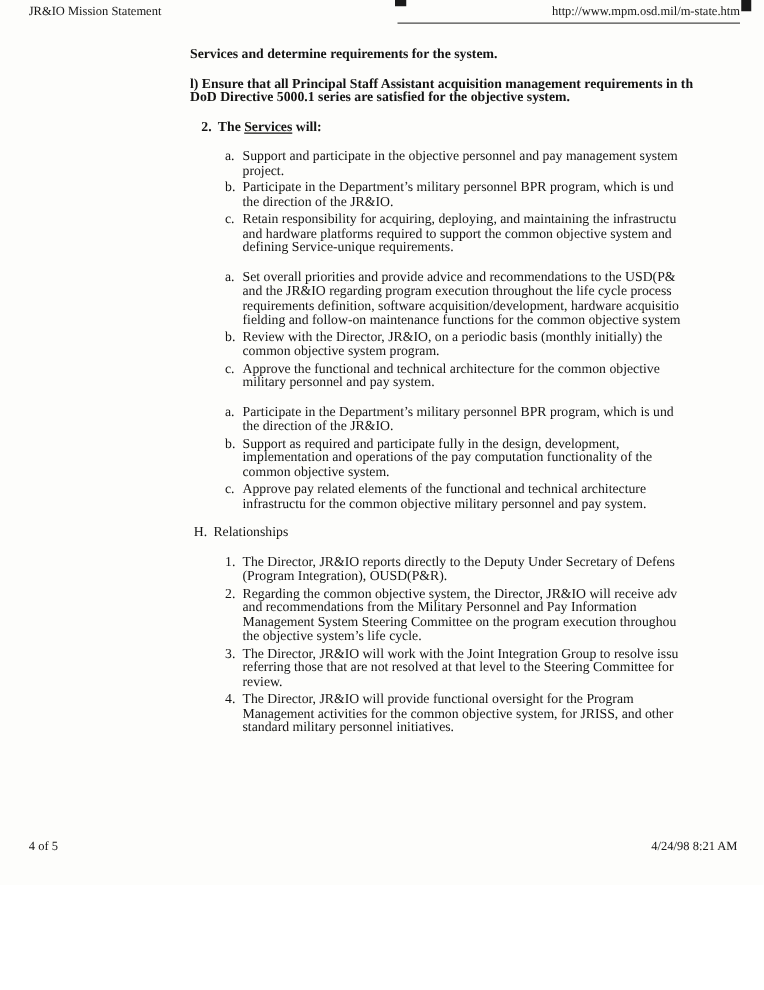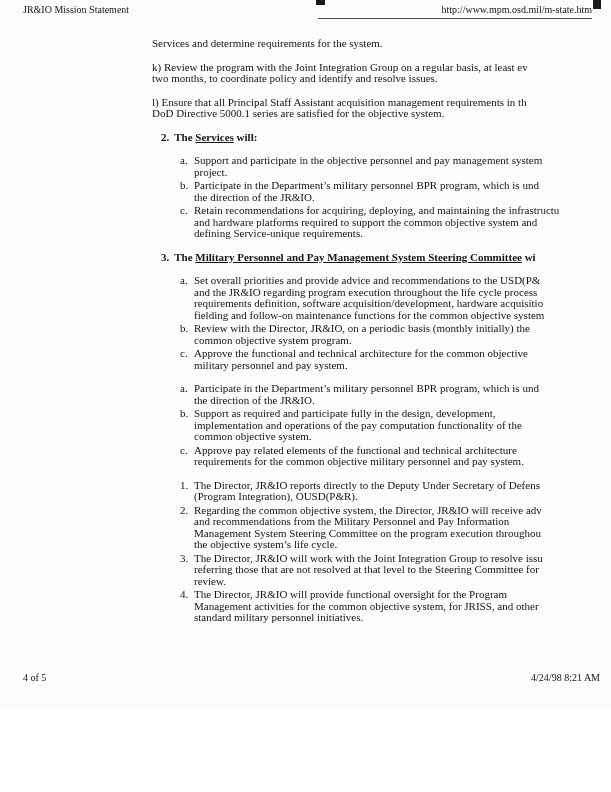--- a/index.html
+++ b/index.html
@@ -14,32 +14,32 @@
     font-size:10px; line-height:12px;
   }
   .header-rule {
     position:absolute; top:18px; left:318px; right:19px;
     border-top:1px solid #4a4a4a; height:0;
   }
   .content {
     position:absolute; left:152px; top:38px; width:440px;
     font-size:11px; line-height:11.5px;
   }
-  .para { margin:0 0 12px 0; white-space:pre-line; }
+  .para { margin:0 0 12px 0; white-space:pre-line;font-weight:bold; }
   .sec-heading { margin:0 0 12px 9px; font-weight:bold; }
   .sec-heading .hn { margin-right:5px; }
   .u { text-decoration:underline;text-align:right; }
   .rel-heading { margin:0 0 12px 3px; font-weight:normal; }
   .rel-heading .hn { margin-right:5px; }
   .list { margin:0 0 12px 0; }
   .li { display:flex; margin:0 0 2px 28px; }
   .li-label { flex:0 0 14px; }
   .li-text { flex:1; white-space:pre-line; }
   .print-footer {
-    position:absolute; left:23px; right:11px; bottom:24px;
+    position:absolute; left:23px; right:21px; bottom:24px;
     display:flex; justify-content:space-between;
     font-size:10px; line-height:12px;
   }
   .artifact { position:absolute; background:#1a1a1a; }
   .artifact.a1 { top:0; left:316px; width:9px; height:5px; }
   .artifact.a2 { top:0; left:593px; width:8px; height:9px; }
   .artifact.a3 { top:764px; left:348px; width:46px; height:7px;
                  background:#4a4a4a; filter:blur(1.5px); opacity:.8; border-radius:3px; }
   .artifact.a4 { top:766px; left:584px; width:8px; height:8px; background:#222; filter:blur(.5px); }
 </style>
@@ -50,49 +50,46 @@
 
   <div class="print-header">
     <span>JR&amp;IO Mission Statement</span>
     <span>http://www.mpm.osd.mil/m-state.htm</span>
   </div>
   <div class="header-rule"></div>
 
   <div class="content">
 
     <p class="para">Services and determine requirements for the system.</p>
-    <p class="para">k) Review the program with the Joint Integration Group on a regular basis, at least ev
-two months, to coordinate policy and identify and resolve issues.</p>
     <p class="para">l) Ensure that all Principal Staff Assistant acquisition management requirements in th
 DoD Directive 5000.1 series are satisfied for the objective system.</p>
 
     <div>
       <p class="sec-heading"><span class="hn">2.</span><span>The </span><span class="u">Services</span><span> will:</span></p>
       <div class="list">
         <div class="li">
           <span class="li-label">a.</span>
           <span class="li-text">Support and participate in the objective personnel and pay management system
 project.</span>
         </div>
         <div class="li">
           <span class="li-label">b.</span>
           <span class="li-text">Participate in the Department’s military personnel BPR program, which is und
 the direction of the JR&amp;IO.</span>
         </div>
         <div class="li">
           <span class="li-label">c.</span>
-          <span class="li-text">Retain recommendations for acquiring, deploying, and maintaining the infrastructu
+          <span class="li-text">Retain responsibility for acquiring, deploying, and maintaining the infrastructu
 and hardware platforms required to support the common objective system and
 defining Service-unique requirements.</span>
         </div>
       </div>
     </div>
 
     <div>
-      <p class="sec-heading"><span class="hn">3.</span><span>The </span><span class="u">Military Personnel and Pay Management System Steering Committee</span><span> wi</span></p>
       <div class="list">
         <div class="li">
           <span class="li-label">a.</span>
           <span class="li-text">Set overall priorities and provide advice and recommendations to the USD(P&amp;
 and the JR&amp;IO regarding program execution throughout the life cycle process
 requirements definition, software acquisition/development, hardware acquisitio
 fielding and follow-on maintenance functions for the common objective system</span>
         </div>
         <div class="li">
           <span class="li-label">b.</span>
@@ -116,26 +113,27 @@
         </div>
         <div class="li">
           <span class="li-label">b.</span>
           <span class="li-text">Support as required and participate fully in the design, development,
 implementation and operations of the pay computation functionality of the
 common objective system.</span>
         </div>
         <div class="li">
           <span class="li-label">c.</span>
           <span class="li-text">Approve pay related elements of the functional and technical architecture
-requirements for the common objective military personnel and pay system.</span>
+infrastructu for the common objective military personnel and pay system.</span>
         </div>
       </div>
     </div>
 
     <div>
+      <p class="rel-heading"><span class="hn">H.</span><span>Relationships</span></p>
       <div class="list">
         <div class="li">
           <span class="li-label">1.</span>
           <span class="li-text">The Director, JR&amp;IO reports directly to the Deputy Under Secretary of Defens
 (Program Integration), OUSD(P&amp;R).</span>
         </div>
         <div class="li">
           <span class="li-label">2.</span>
           <span class="li-text">Regarding the common objective system, the Director, JR&amp;IO will receive adv
 and recommendations from the Military Personnel and Pay Information

